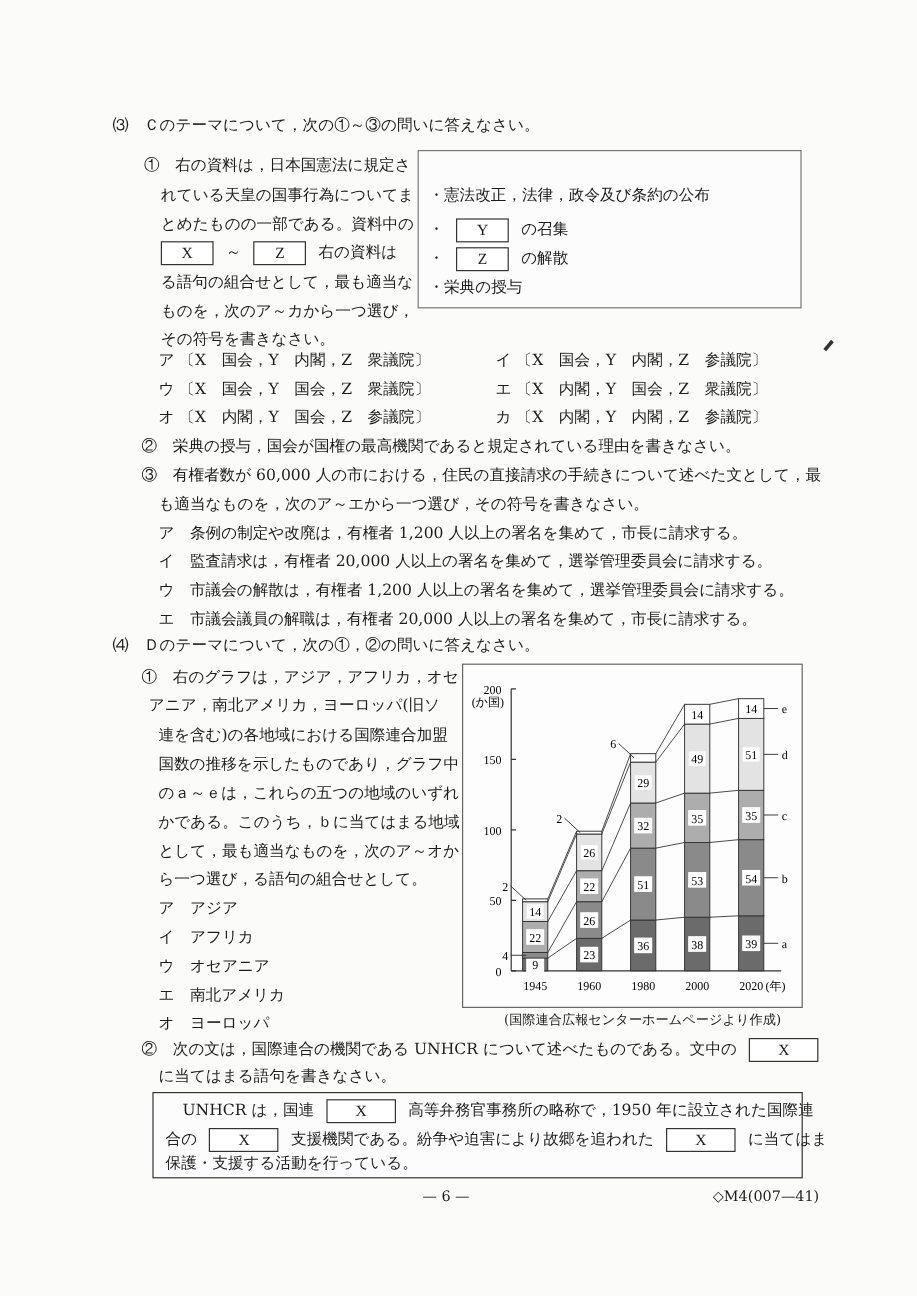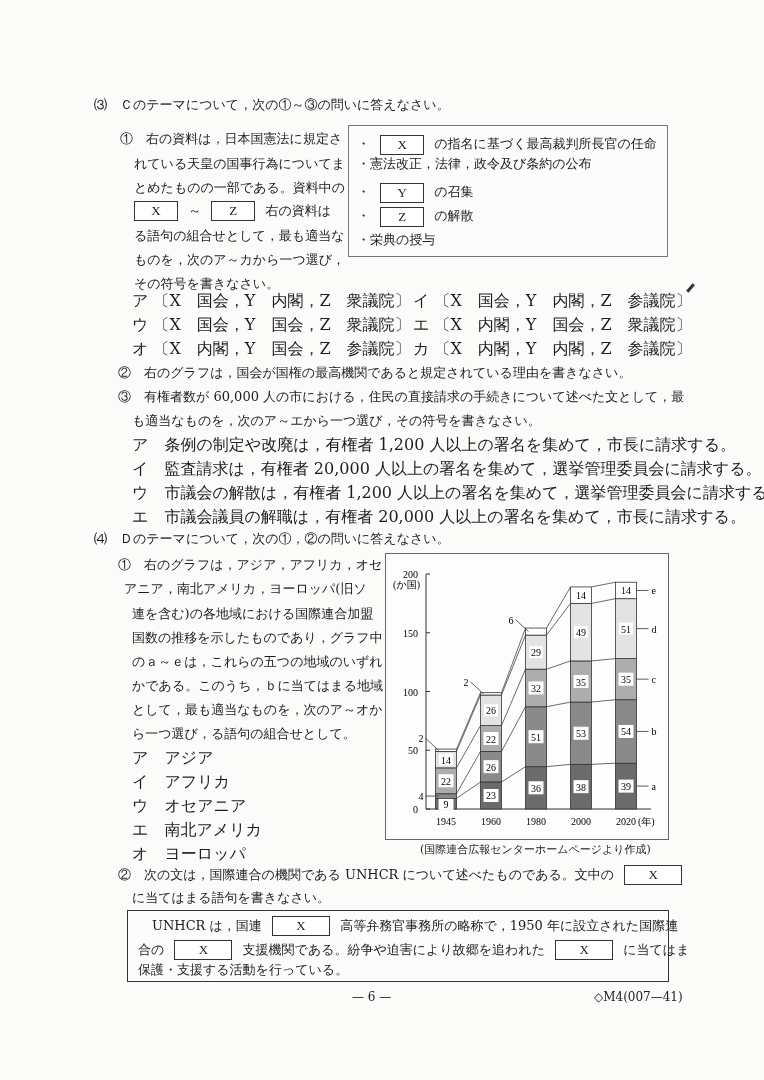--- a/index.html
+++ b/index.html
@@ -12,21 +12,21 @@
   .bx {
     display: inline-block; border: 1.2px solid #333; text-align: center;
     font-family: "Liberation Serif", serif; font-size: 13px; line-height: 18px; vertical-align: middle;
     background: #fff;
   }
   .resource-box {
     position: absolute; left: 348px; top: 125px; width: 318px; height: 130px;
     border: 1px solid #777; background: #fcfcfc;
   }
   .resource-box .item { position: absolute; left: 8px; font-size: 13px; line-height: 20px; white-space: nowrap; }
-  .choice { position: absolute; font-size: 16px; white-space: nowrap; line-height: 18px; }
+  .choice { position: absolute; font-size: 13px; white-space: nowrap; line-height: 18px; }
   .chart-frame {
     position: absolute; left: 385px; top: 553px; width: 282px; height: 285px;
     border: 1px solid #666; background: #fdfdfd;
   }
   .unhcr-box {
     position: absolute; left: 127px; top: 910px; width: 540px; height: 70px;
     border: 1.5px solid #333; background: #fcfcfc;
   }
   .unhcr-box .ul { position: absolute; left: 10px; font-size: 13px; line-height: 18px; white-space: nowrap; }
   .footer { position: absolute; top: 990px; font-size: 12px; white-space: nowrap; }
@@ -44,25 +44,20 @@
   <span class="bx" style="width:42px;">X</span>
   <span style="margin:0 6px;">～</span>
   <span class="bx" style="width:42px;">Z</span>
   <span style="margin-left:6px;">右の資料は</span>
 </div>
 <div class="line" style="left:134px; top:227px;">る語句の組合せとして，最も適当な</div>
 <div class="line" style="left:134px; top:251px;">ものを，次のア～カから一つ選び，</div>
 <div class="line" style="left:134px; top:275px;">その符号を書きなさい。</div>
 
 <div class="resource-box">
-  <div class="item" style="top:8px;">
-    <span>・</span>
-    <span class="bx" style="width:42px; margin:0 6px;">X</span>
-    <span>の指名に基づく最高裁判所長官の任命</span>
-  </div>
   <div class="item" style="top:28px;">
     <span>・</span><span>憲法改正，法律，政令及び条約の公布</span>
   </div>
   <div class="item" style="top:56px;">
     <span>・</span>
     <span class="bx" style="width:42px; margin:0 6px;">Y</span>
     <span>の召集</span>
   </div>
   <div class="item" style="top:80px;">
     <span>・</span>
@@ -76,21 +71,21 @@
 
 <div class="choice" style="left:132px; top:292px;"><span>ア</span> <span>〔X　国会，Y　内閣，Z　衆議院〕</span></div>
 <div class="choice" style="left:413px; top:292px;"><span>イ</span> <span>〔X　国会，Y　内閣，Z　参議院〕</span></div>
 <div class="choice" style="left:132px; top:316px;"><span>ウ</span> <span>〔X　国会，Y　国会，Z　衆議院〕</span></div>
 <div class="choice" style="left:413px; top:316px;"><span>エ</span> <span>〔X　内閣，Y　国会，Z　衆議院〕</span></div>
 <div class="choice" style="left:132px; top:340px;"><span>オ</span> <span>〔X　内閣，Y　国会，Z　参議院〕</span></div>
 <div class="choice" style="left:413px; top:340px;"><span>カ</span> <span>〔X　内閣，Y　内閣，Z　参議院〕</span></div>
 
 <div class="abs" style="left:689px; top:283px; width:3px; height:10px; background:#333; transform:rotate(40deg);"></div>
 
-<div class="line" style="left:118px; top:364px;">②　右のグラフは，国会が国権の最高機関であると規定されている理由を書きなさい。</div>
+<div class="line" style="left:118px; top:364px;">②　栄典の授与，国会が国権の最高機関であると規定されている理由を書きなさい。</div>
 
 <div class="line" style="left:118px; top:388px;">③　有権者数が 60,000 人の市における，住民の直接請求の手続きについて述べた文として，最</div>
 <div class="line" style="left:132px; top:412px;">も適当なものを，次のア～エから一つ選び，その符号を書きなさい。</div>
 <div class="choice" style="left:132px; top:436px;"><span>ア</span>　<span>条例の制定や改廃は，有権者 1,200 人以上の署名を集めて，市長に請求する。</span></div>
 <div class="choice" style="left:132px; top:460px;"><span>イ</span>　<span>監査請求は，有権者 20,000 人以上の署名を集めて，選挙管理委員会に請求する。</span></div>
 <div class="choice" style="left:132px; top:484px;"><span>ウ</span>　<span>市議会の解散は，有権者 1,200 人以上の署名を集めて，選挙管理委員会に請求する。</span></div>
 <div class="choice" style="left:132px; top:508px;"><span>エ</span>　<span>市議会議員の解職は，有権者 20,000 人以上の署名を集めて，市長に請求する。</span></div>
 
 <div class="line" style="left:94px; top:530px;">⑷　Ｄのテーマについて，次の①，②の問いに答えなさい。</div>
 

